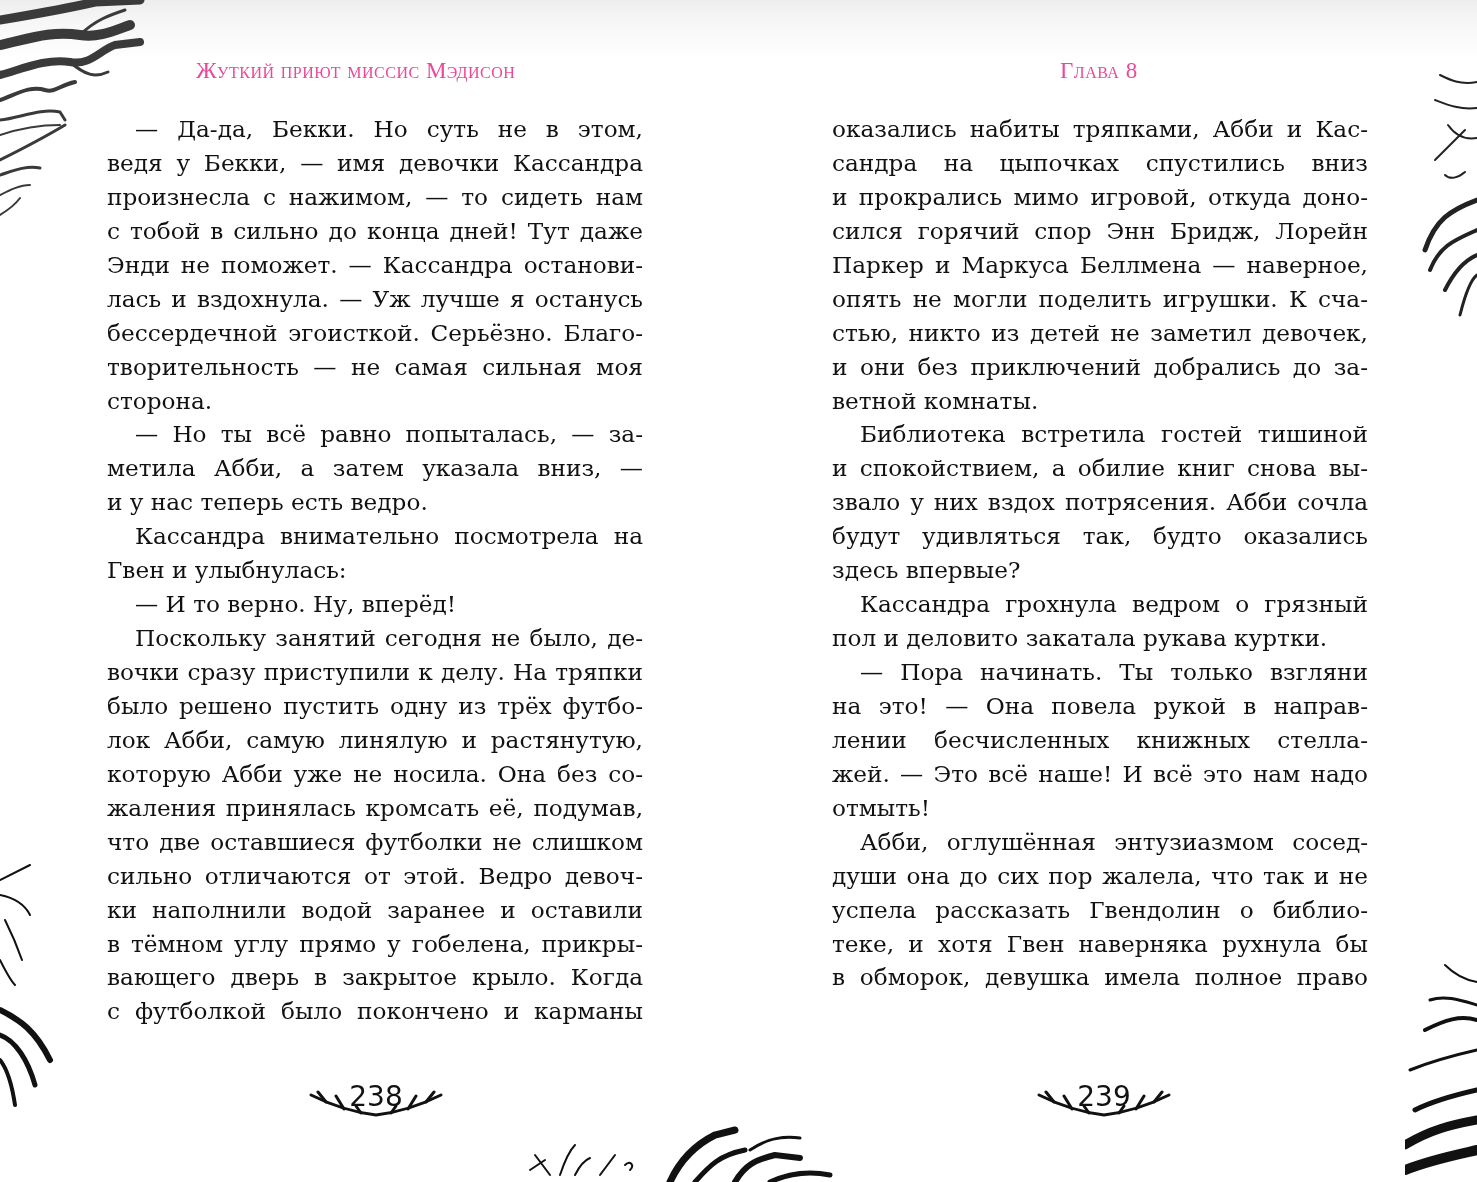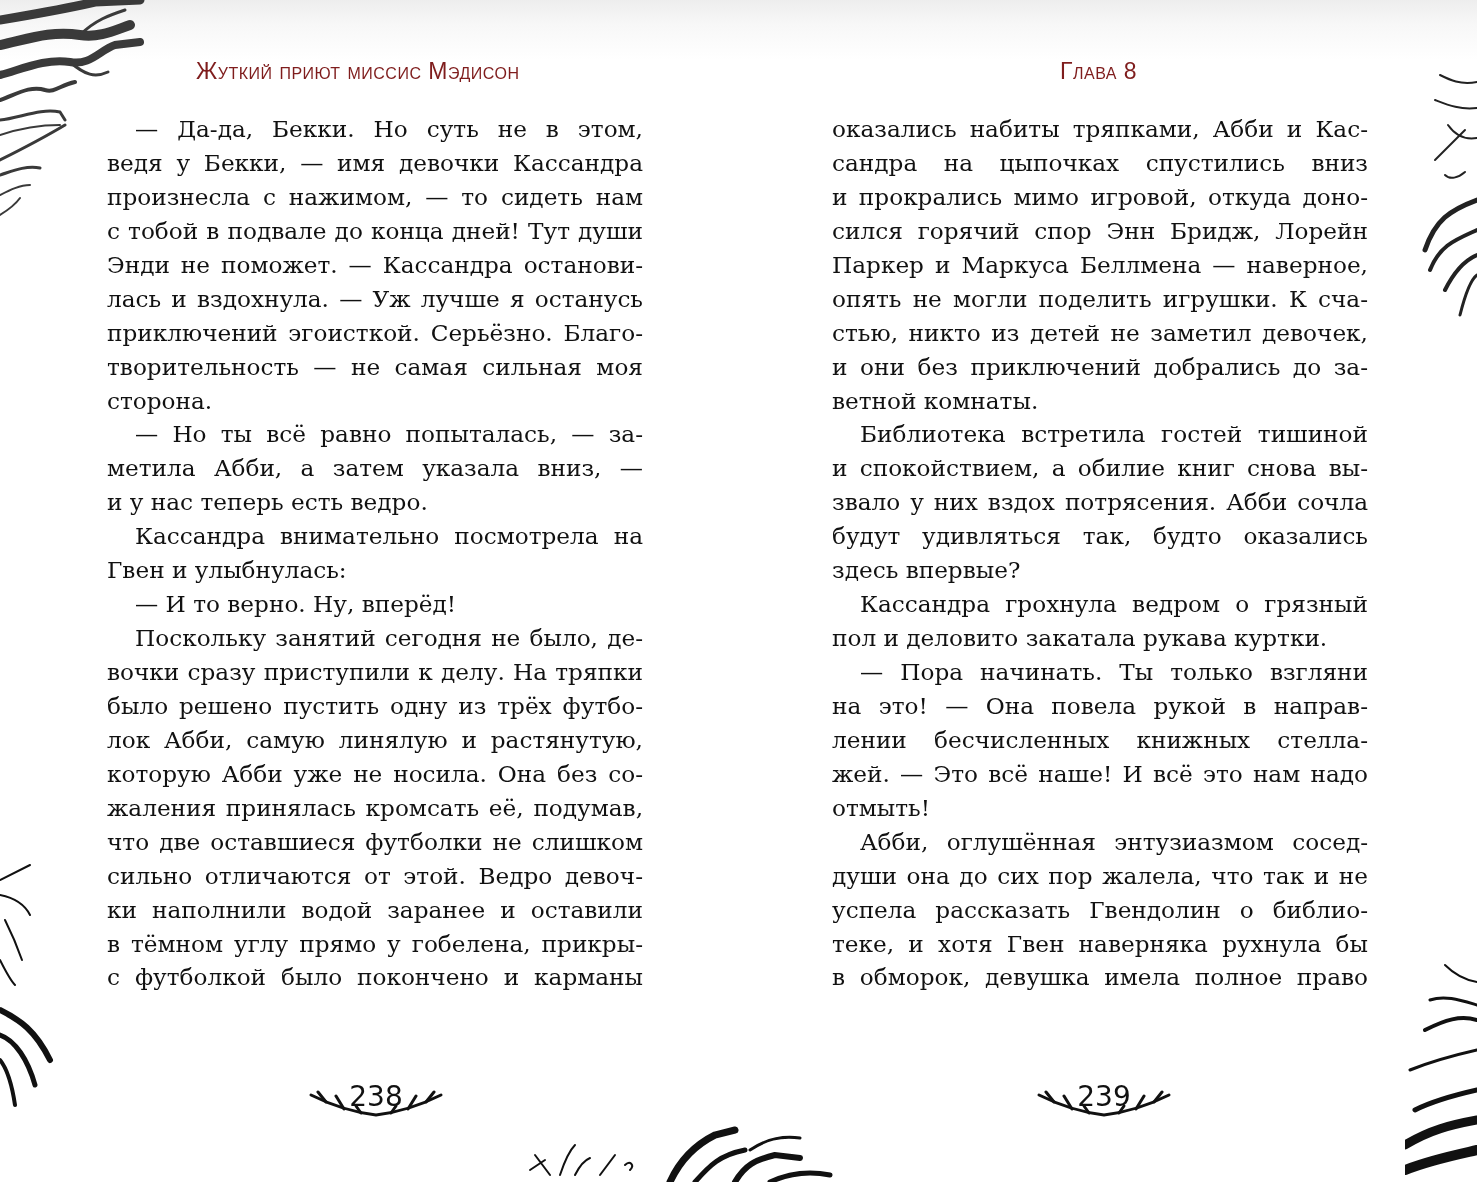--- a/index.html
+++ b/index.html
@@ -13,22 +13,22 @@
       position: absolute; left: 0; top: 0; width: 1477px; height: 60px;
       background: linear-gradient(to bottom, #e6e6e6 0%, #f4f4f4 40%, #ffffff 100%);
       opacity: 0.7;
     }
     .page { position: absolute; top: 0; height: 1182px; }
     .page.left { left: 0; width: 738px; }
     .page.right { left: 738px; width: 739px; }
 
     .running-head {
       position: absolute; top: 58px;
-      font-family: Liberation Sans, sans-serif;
-      font-size: 23px; letter-spacing: 0.5px; color: #7f1d1d;
+      font-family: Liberation Serif, serif;
+      font-size: 23px; letter-spacing: 0.5px; color: #ec4899;
       font-variant: small-caps;
     }
     .page.left .running-head { left: 196px; }
     .page.right .running-head { left: 322px; }
 
     .text-block {
       position: absolute; top: 112px; width: 536px;
       font-size: 23.2px; line-height: 33.95px;
       text-align: justify;
     }
@@ -126,42 +126,43 @@
     <path d="M250 62 C265 55 285 50 310 55" stroke-width="5"></path>
   </g>
 </svg>
 
 <div class="page left">
   <div class="running-head">Жуткий приют миссис Мэдисон</div>
   <div class="text-block" id="left-text">
       <span class="line indent">— Да-да, Бекки. Но суть не в этом,</span>
       <span class="line">ведя у Бекки, — имя девочки Кассандра</span>
       <span class="line">произнесла с нажимом, — то сидеть нам</span>
-      <span class="line">с тобой в подвале до конца дней! Тут души</span>
+      <span class="line">с тобой в сильно до конца дней! Тут даже</span>
       <span class="line">Энди не поможет. — Кассандра останови-</span>
       <span class="line">лась и вздохнула. — Уж лучше я останусь</span>
-      <span class="line">приключений эгоисткой. Серьёзно. Благо-</span>
+      <span class="line">бессердечной эгоисткой. Серьёзно. Благо-</span>
       <span class="line">творительность — не самая сильная моя</span>
       <span class="line last">сторона.</span>
       <span class="line indent">— Но ты всё равно попыталась, — за-</span>
       <span class="line">метила Абби, а затем указала вниз, —</span>
       <span class="line last">и у нас теперь есть ведро.</span>
       <span class="line indent">Кассандра внимательно посмотрела на</span>
       <span class="line last">Гвен и улыбнулась:</span>
       <span class="line indent last">— И то верно. Ну, вперёд!</span>
       <span class="line indent">Поскольку занятий сегодня не было, де-</span>
       <span class="line">вочки сразу приступили к делу. На тряпки</span>
       <span class="line">было решено пустить одну из трёх футбо-</span>
       <span class="line">лок Абби, самую линялую и растянутую,</span>
       <span class="line">которую Абби уже не носила. Она без со-</span>
       <span class="line">жаления принялась кромсать её, подумав,</span>
       <span class="line">что две оставшиеся футболки не слишком</span>
       <span class="line">сильно отличаются от этой. Ведро девоч-</span>
       <span class="line">ки наполнили водой заранее и оставили</span>
       <span class="line">в тёмном углу прямо у гобелена, прикры-</span>
+      <span class="line">вающего дверь в закрытое крыло. Когда</span>
       <span class="line">с футболкой было покончено и карманы</span>
     </div>
   <div class="folio">
     <svg width="140" height="30" viewBox="0 0 140 30">
       <g fill="none" stroke="#111" stroke-width="3" stroke-linecap="round">
         <path d="M5 5 C25 15 45 22 70 25 C95 22 115 15 135 5"></path>
         <path d="M20 12 L12 2 M38 19 L30 6 M102 19 L110 6 M120 12 L128 2"></path>
         <path d="M55 23 L50 16 M85 23 L90 16"></path>
       </g>
     </svg>

